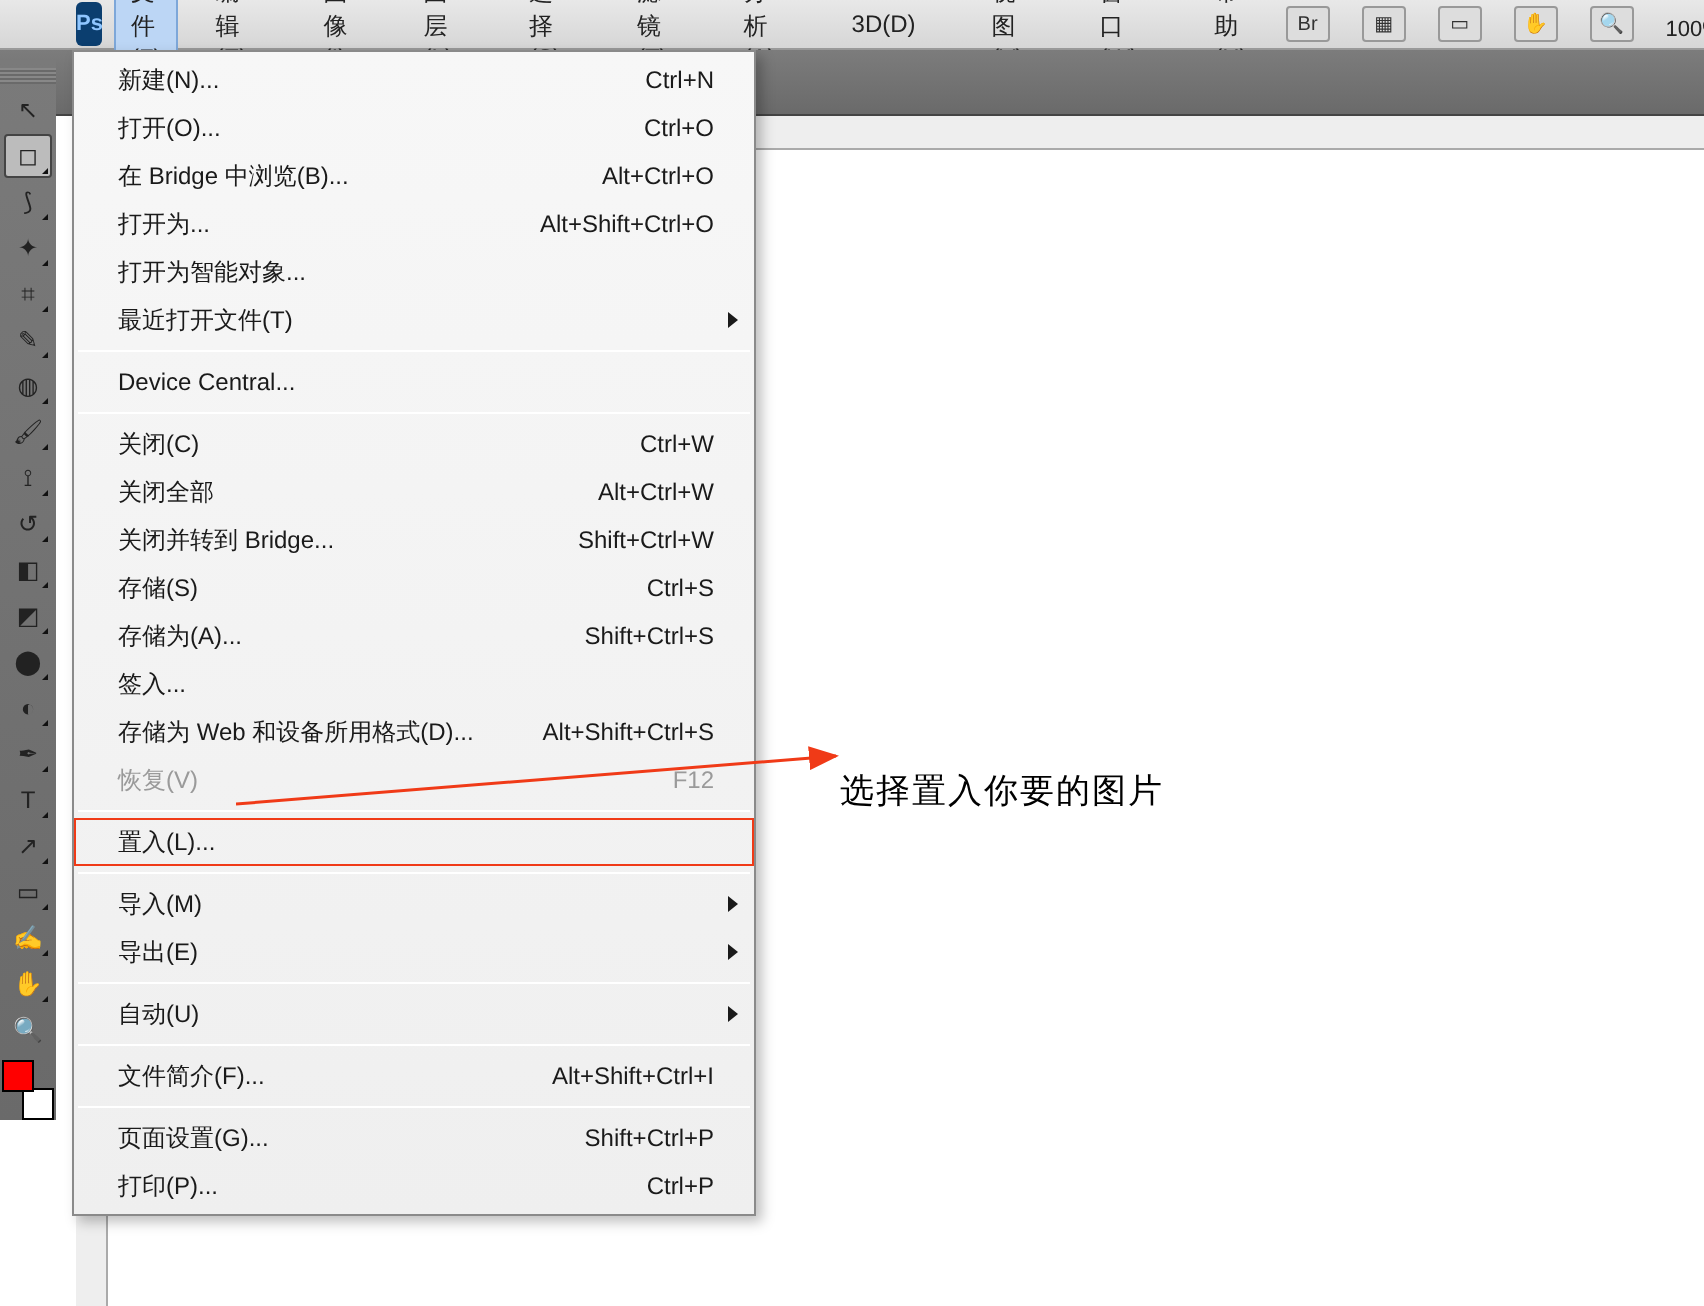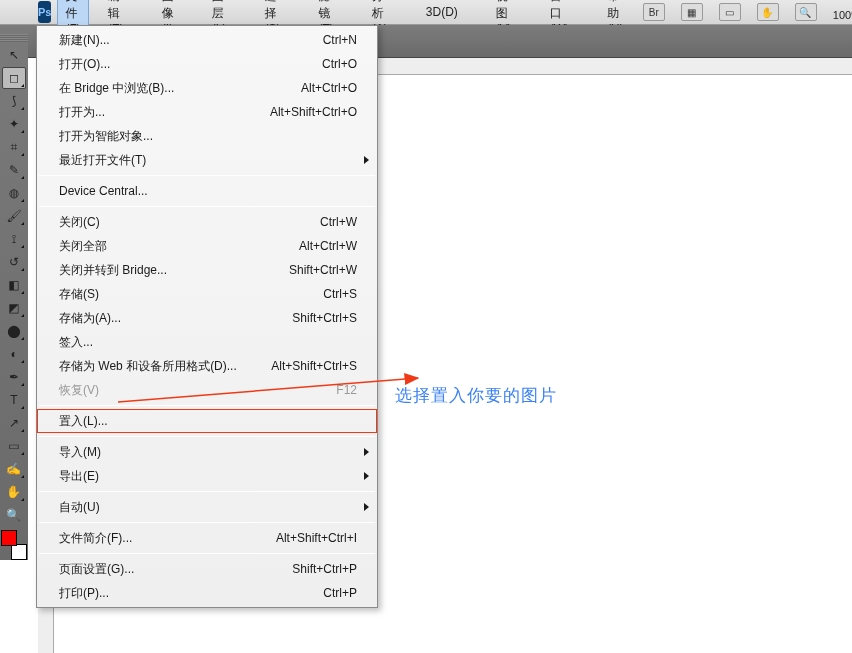--- a/index.html
+++ b/index.html
@@ -27,21 +27,21 @@
   .canvas { position:absolute; top:75px; left:54px; right:0; bottom:0; background:#fff; z-index:0;}
   .dropdown { position:absolute; top:25px; left:36px; width:342px; background: linear-gradient(#f7f7f7,#efefef); border:1px solid #8a8a8a; box-shadow: 3px 3px 6px rgba(0,0,0,.25); z-index:10; padding:2px 0;}
   .dd-row { display:flex; align-items:center; height:24px; padding: 0 20px 0 22px; color:#1a1a1a; cursor:default; position:relative;}
   .dd-row .lbl { flex:1; }
   .dd-row .sc { color:#1a1a1a; }
   .dd-row.disabled { color:#9a9a9a; }
   .dd-row.disabled .sc { color:#9a9a9a; }
   .dd-row .sub-arrow { position:absolute; right:8px; width:0;height:0;border-top:4px solid transparent;border-bottom:4px solid transparent;border-left:5px solid #1a1a1a;}
   .dd-sep { height:1px; background:#c6c6c6; margin:3px 2px; border-bottom:1px solid #fff;}
   .dd-row.highlight { outline:1px solid #f03a17; outline-offset:-1px; }
-  .annotation { position:absolute; top:384px; left:395px; color:#3b82f6; font-size:17px; z-index:30; letter-spacing:1px;}
+  .annotation { position:absolute; top:384px; left:420px; color:#000000; font-size:17px; z-index:30; letter-spacing:1px;}
   .arrow-svg { position:absolute; top:368px; left:118px; z-index:29; }
   .swap-ic { font-size:9px; }
 </style>
 </head>
 <body>
 
 <div class="menubar">
   <div class="pslogo">Ps</div>
   <div class="menuitem open">文件(F)</div>
   <div class="menuitem">编辑(E)</div>

